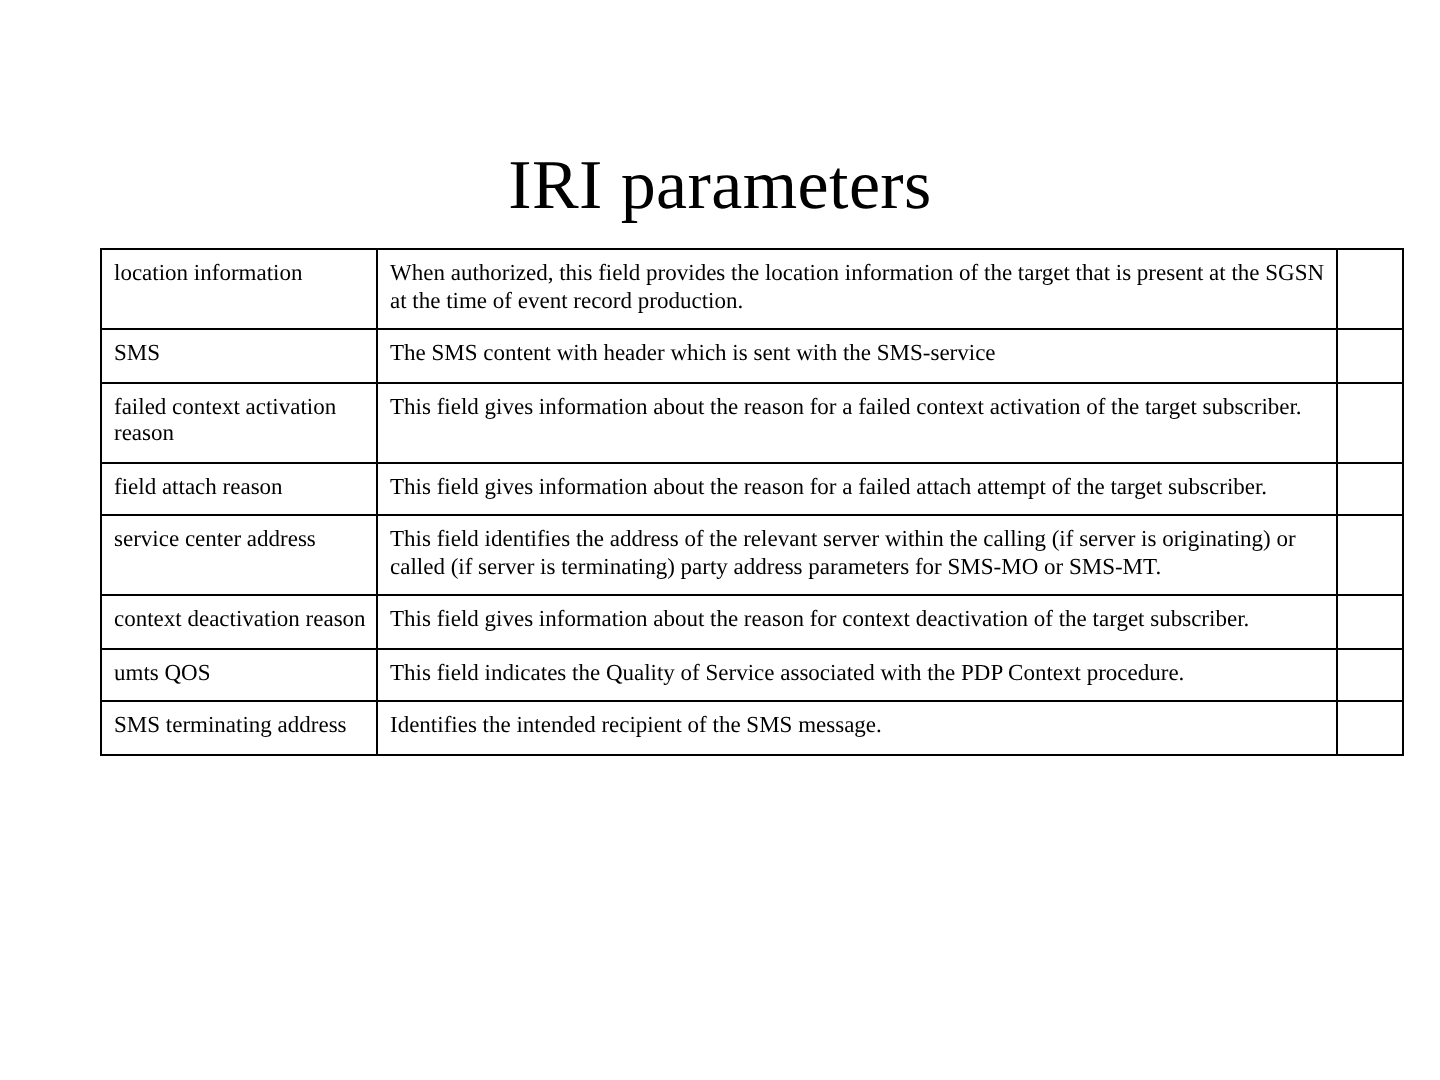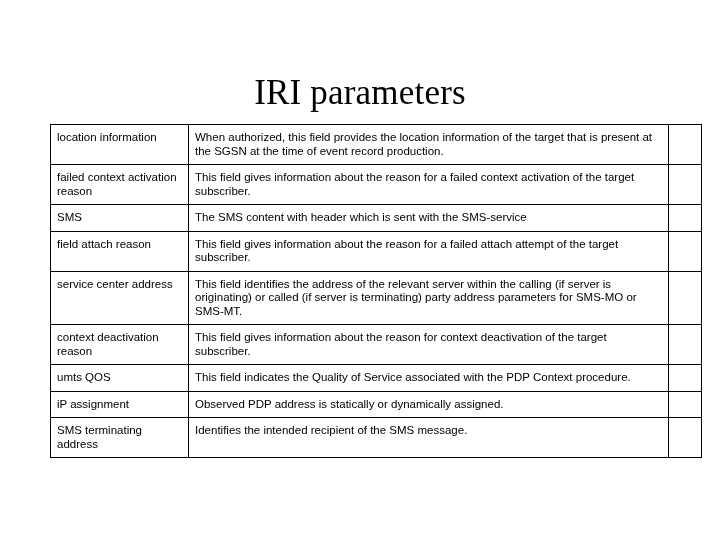--- a/index.html
+++ b/index.html
@@ -31,20 +31,21 @@
     line-height: 42px;
     font-weight: normal;
     color: #000000;
     letter-spacing: 0.2px;
   }
   .table-wrap {
     position: absolute;
     top: 124px;
     left: 50px;
     width: 617px;
+    font-family: Liberation Serif, serif;
   }
   table.iri {
     border-collapse: collapse;
     width: 617px;
     table-layout: fixed;
   }
   table.iri td {
     border: 1px solid #000000;
     vertical-align: top;
     font-size: 11.5px;
@@ -72,27 +73,27 @@
 
   <div class="table-wrap">
     <table class="iri">
       <tbody>
         <tr>
           <td class="col-param">location information</td>
           <td class="col-desc">When authorized, this field provides the location information of the target that is present at the SGSN at the time of event record production.</td>
           <td class="col-extra"></td>
         </tr>
         <tr>
-          <td class="col-param">failed context activation reason</td>
-          <td class="col-desc">This field gives information about the reason for a failed context activation of the target subscriber.</td>
+          <td class="col-param">SMS</td>
+          <td class="col-desc">The SMS content with header which is sent with the SMS-service</td>
           <td class="col-extra"></td>
         </tr>
         <tr>
-          <td class="col-param">SMS</td>
-          <td class="col-desc">The SMS content with header which is sent with the SMS-service</td>
+          <td class="col-param">failed context activation reason</td>
+          <td class="col-desc">This field gives information about the reason for a failed context activation of the target subscriber.</td>
           <td class="col-extra"></td>
         </tr>
         <tr>
           <td class="col-param">field attach reason</td>
           <td class="col-desc">This field gives information about the reason for a failed attach attempt of the target subscriber.</td>
           <td class="col-extra"></td>
         </tr>
         <tr>
           <td class="col-param">service center address</td>
           <td class="col-desc">This field identifies the address of the relevant server within the calling (if server is originating) or called (if server is terminating) party address parameters for SMS-MO or SMS-MT.</td>
@@ -102,25 +103,20 @@
           <td class="col-param">context deactivation reason</td>
           <td class="col-desc">This field gives information about the reason for context deactivation of the target subscriber.</td>
           <td class="col-extra"></td>
         </tr>
         <tr>
           <td class="col-param">umts QOS</td>
           <td class="col-desc">This field indicates the Quality of Service associated with the PDP Context procedure.</td>
           <td class="col-extra"></td>
         </tr>
         <tr>
-          <td class="col-param">iP assignment</td>
-          <td class="col-desc">Observed PDP address is statically or dynamically assigned.</td>
-          <td class="col-extra"></td>
-        </tr>
-        <tr>
           <td class="col-param">SMS terminating address</td>
           <td class="col-desc">Identifies the intended recipient of the SMS message.</td>
           <td class="col-extra"></td>
         </tr>
       </tbody>
     </table>
   </div>
 
 </div>
 

